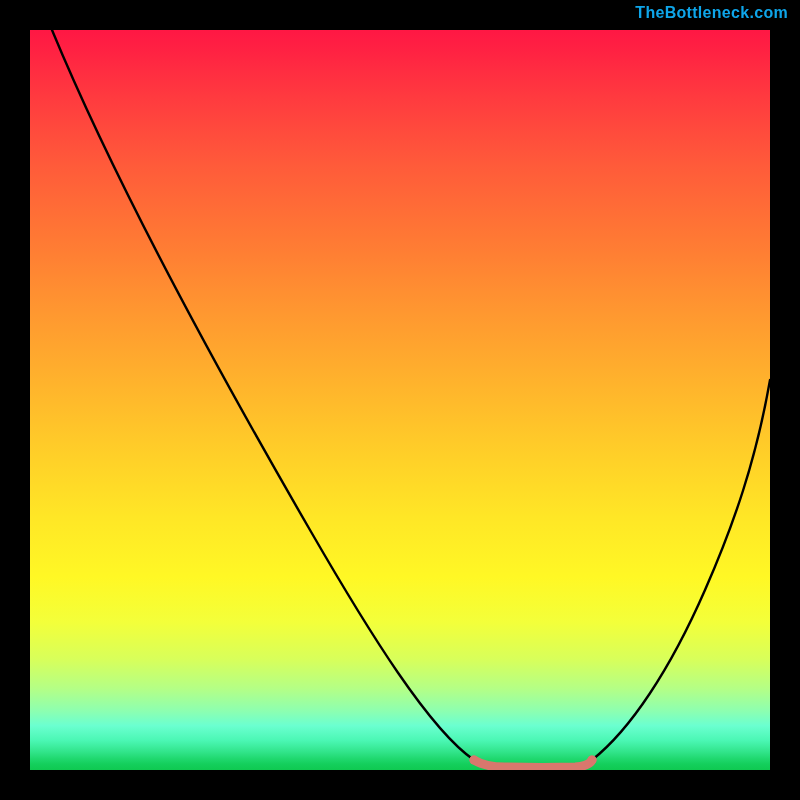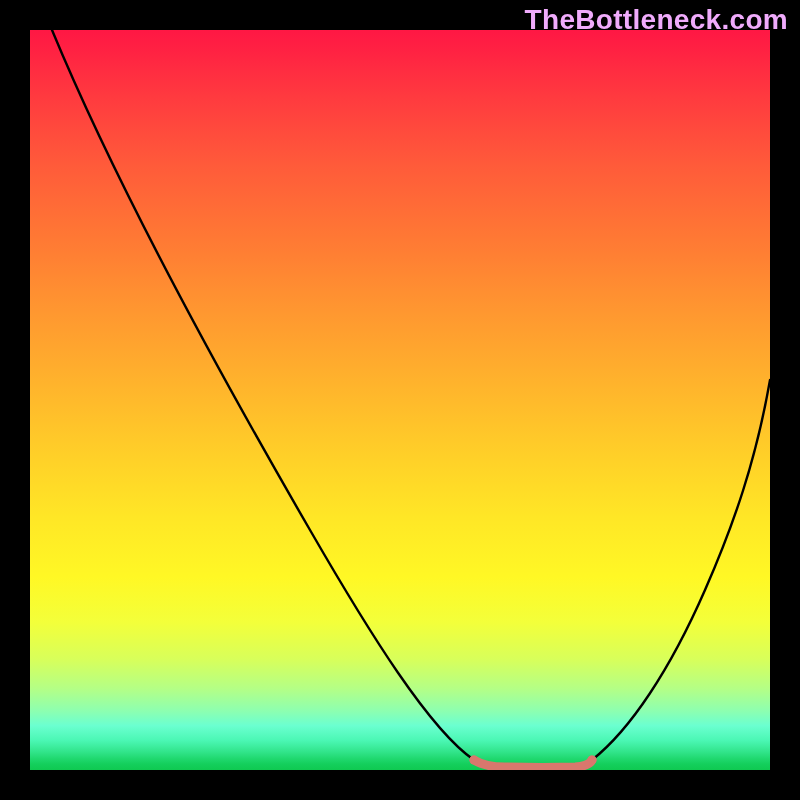--- a/index.html
+++ b/index.html
@@ -8,23 +8,23 @@
     position: relative;
     width: 800px;
     height: 800px;
     background: #000;
   }
   .watermark {
     position: absolute;
     top: 4px;
     right: 12px;
     font-family: Arial, Helvetica, sans-serif;
-    font-size: 28px;
+    font-size: 16px;
     font-weight: bold;
-    color: #f0abfc;
+    color: #0ea5e9;
     letter-spacing: 0.3px;
     z-index: 10;
   }
   .plot-area {
     position: absolute;
     left: 30px;
     top: 30px;
     width: 740px;
     height: 740px;
     overflow: hidden;

